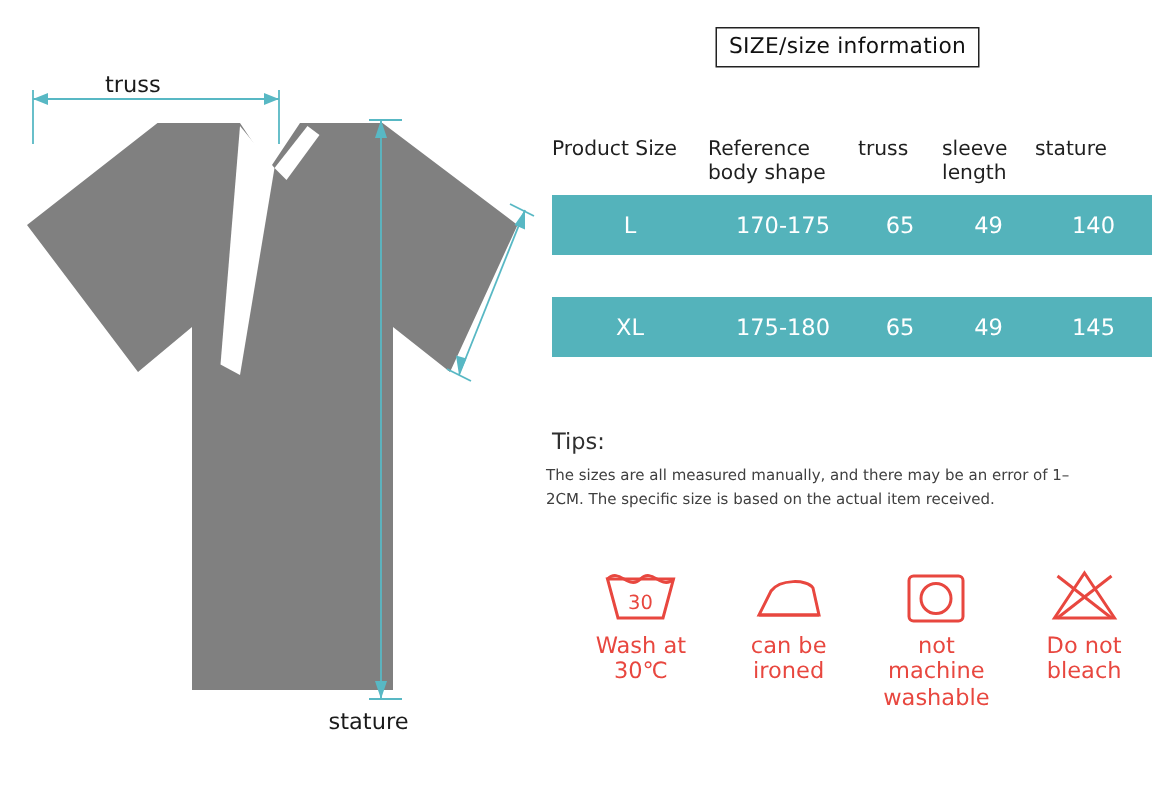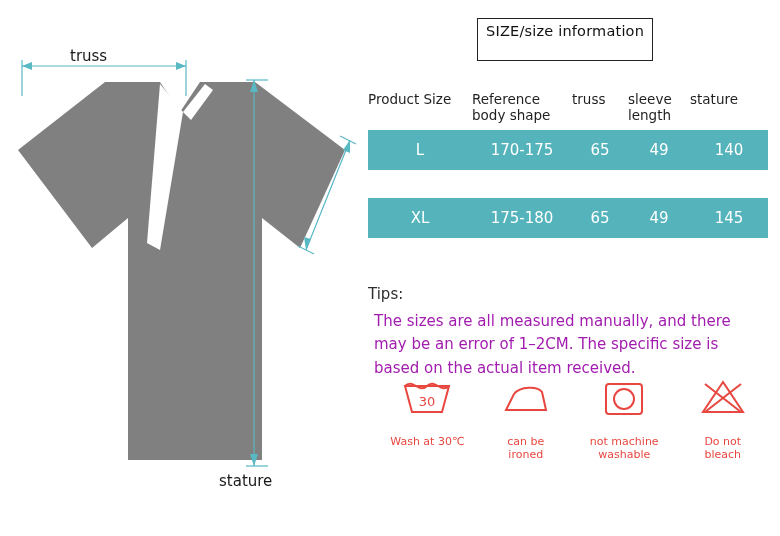--- a/index.html
+++ b/index.html
@@ -51,21 +51,21 @@
     font-size: 15px;
     color: #1a1a1a;
   }
 
   
   .title-box {
     position: absolute;
     left: 477px;
     top: 18px;
     border: 1px solid #222;
-    padding: 4px 8px 21px 8px;
+    padding: 4px 8px 5px 8px;
     font-size: 14.5px;
     color: #111;
     background: #fff;
     letter-spacing: 0.2px;
   }
 
   
   .size-table {
     position: absolute;
     left: 368px;
@@ -113,26 +113,26 @@
   .tips-title {
     position: absolute;
     left: 368px;
     top: 285px;
     font-size: 15px;
     color: #2f2f2f;
     text-align: center;
   }
   .tips-body {
     position: absolute;
-    left: 374px;
+    left: 364px;
     top: 310px;
     width: 360px;
-    font-size: 15px;
+    font-size: 10px;
     line-height: 1.55;
-    color: #a21caf;
+    color: #404040;
   }
 
   
   .care-row {
     position: absolute;
     left: 390px;
     top: 374px;
     width: 370px;
     display: flex;
     justify-content: center;
@@ -143,24 +143,24 @@
     text-align: center;
     color: #e8473f;
   }
   .care-item .glyph {
     height: 46px;
     display: flex;
     align-items: center;
     justify-content: center;
   }
   .care-item .cap {
-    font-size: 11px;
+    font-size: 15px;
     line-height: 1.15;
     color: #e8473f;
-    margin-top: 16px;
+    margin-top: 2px;
     white-space: pre-line;
   }
 
   
   .footer-note {
     position: absolute;
     left: 386px;
     top: 452px;
     width: 365px;
     font-size: 13.5px;

